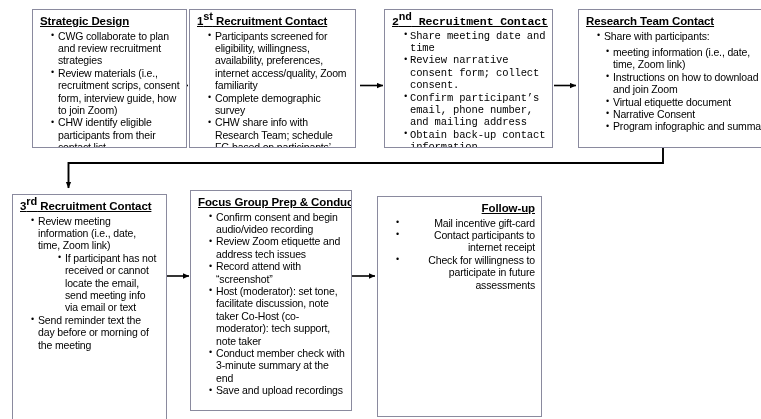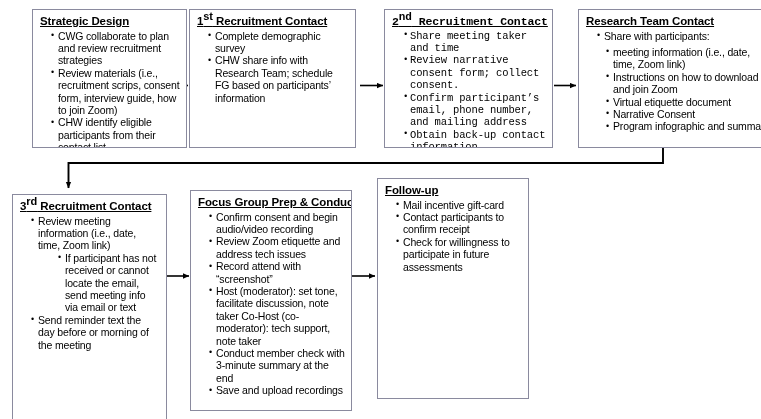--- a/index.html
+++ b/index.html
@@ -156,31 +156,32 @@
       <li>Review materials (i.e., recruitment scrips, consent form, interview guide, how to join Zoom)</li>
       <li>CHW identify eligible participants from their contact list</li>
     </ul>
   </div>
 
   <div class="node" style="left:189px; top:9px; width:167px; height:139px;">
     <div class="node-title">
       <span>1</span><sup>st</sup><span> Recruitment Contact</span>
     </div>
     <ul class="lv1">
+      <li>Participants screened for eligibility, willingness, availability, preferences, internet access/quality, Zoom familiarity</li>
       <li>Complete demographic survey</li>
       <li>CHW share info with Research Team; schedule FG based on participants’ information</li>
     </ul>
   </div>
 
   <div class="node" style="left:384px; top:9px; width:169px; height:139px;font-family:Liberation Mono, monospace;">
     <div class="node-title">
       <span>2</span><sup>nd</sup><span> Recruitment Contact</span>
     </div>
     <ul class="lv1">
-      <li>Share meeting taker and time</li>
+      <li>Share meeting date and time</li>
       <li>Review narrative consent form; collect consent.</li>
       <li>Confirm participant’s email, phone number, and mailing address</li>
       <li>Obtain back-up contact information</li>
     </ul>
   </div>
 
   <div class="node" style="left:578px; top:9px; width:204px; height:139px;">
     <div class="node-title">
       <span>Research Team Contact</span><sup></sup><span></span>
     </div>
@@ -218,24 +219,24 @@
     <ul class="lv1">
       <li>Confirm consent and begin audio/video recording</li>
       <li>Review Zoom etiquette and address tech issues</li>
       <li>Record attend with “screenshot”</li>
       <li>Host (moderator): set tone, facilitate discussion, note taker Co-Host (co-moderator): tech support, note taker</li>
       <li>Conduct member check with 3-minute summary at the end</li>
       <li>Save and upload recordings</li>
     </ul>
   </div>
 
-  <div class="node" style="left:377px; top:178px; width:152px; height:221px;">
+  <div class="node" style="left:377px; top:196px; width:165px; height:221px;text-align:right;">
     <div class="node-title">
       <span>Follow-up</span><sup></sup><span></span>
     </div>
     <ul class="lv1">
       <li>Mail incentive gift-card</li>
-      <li>Contact participants to confirm receipt</li>
+      <li>Contact participants to internet receipt</li>
       <li>Check for willingness to participate in future assessments</li>
     </ul>
   </div>
 
 </div>
 
 </body></html>

